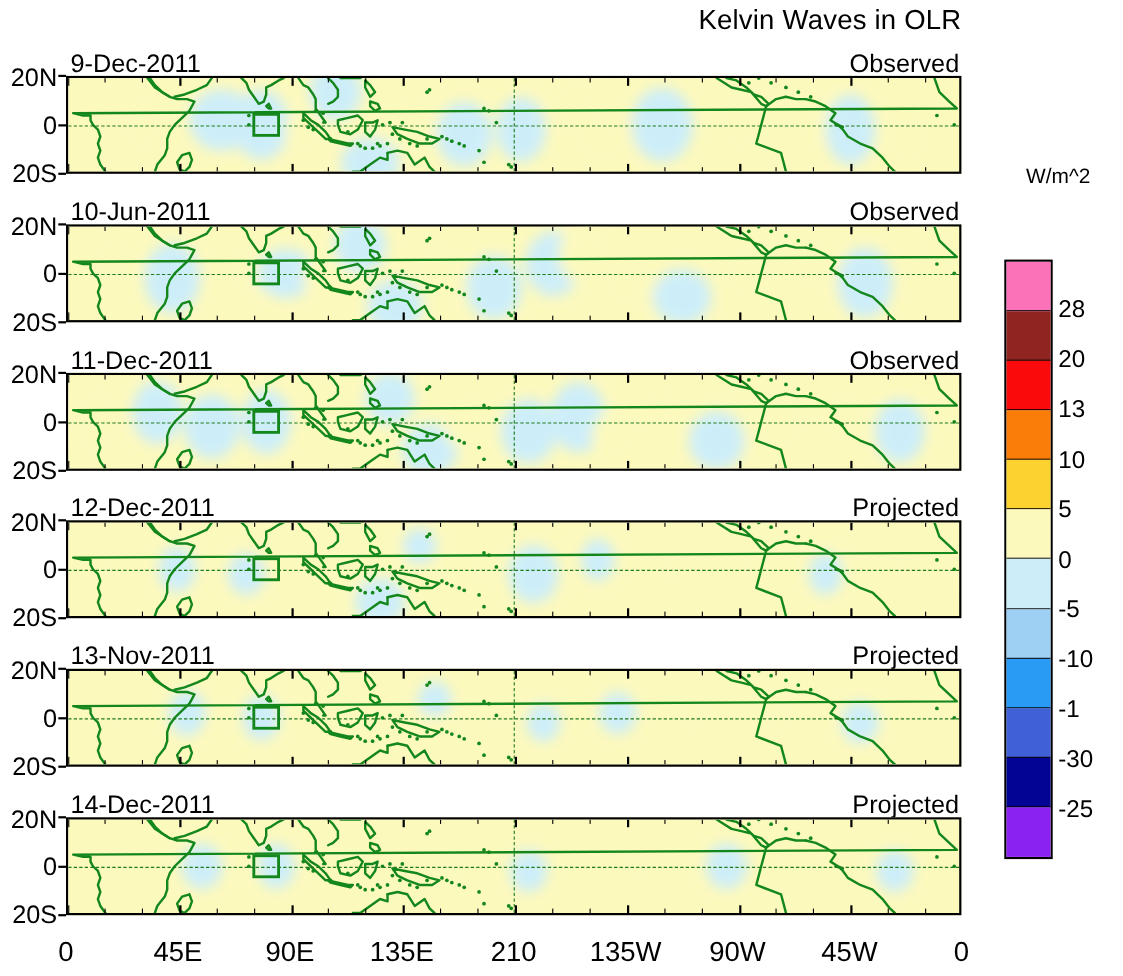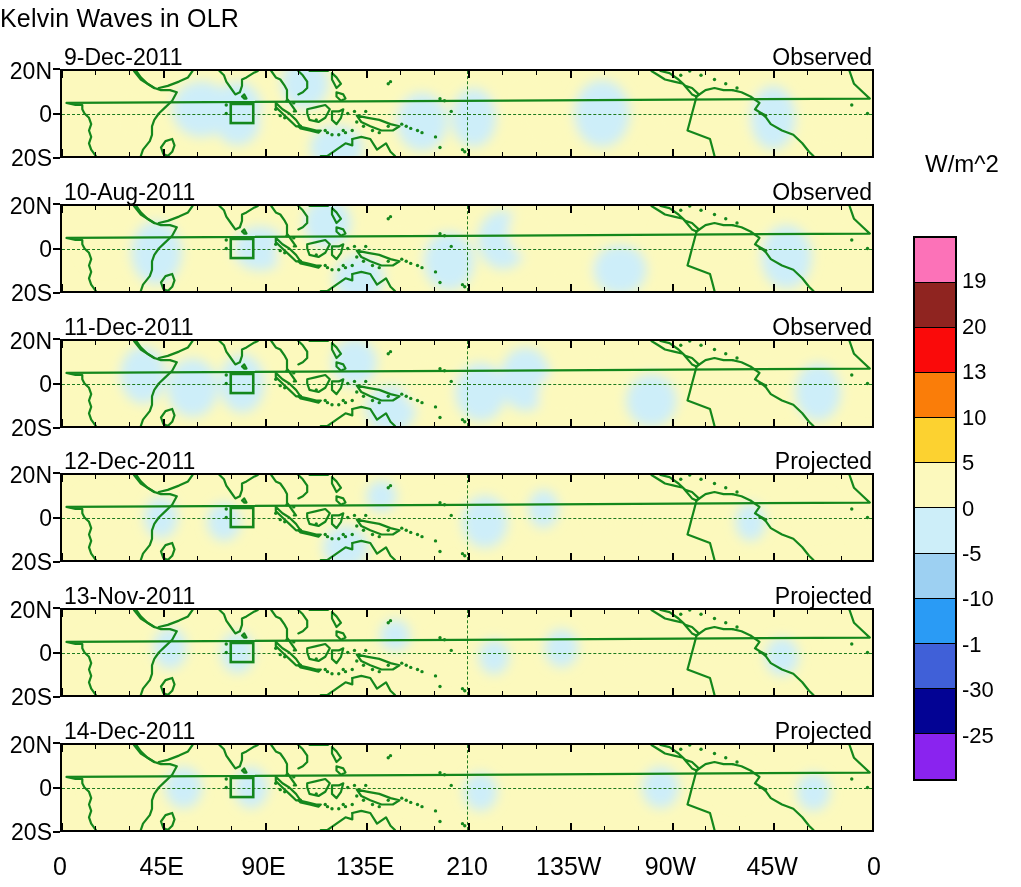--- a/index.html
+++ b/index.html
@@ -1,19 +1,19 @@
 <!DOCTYPE html>
 <html><head>
 <meta charset="utf-8">
 <style>
   html,body{margin:0;padding:0;background:#ffffff;}
   body{width:1021px;height:887px;position:relative;overflow:hidden;
        font-family:"Liberation Sans",sans-serif;color:#000;}
 
-  #plot-title{position:absolute;left:0;top:4px;width:874px;text-align:left;
+  #plot-title{position:absolute;left:0;top:4px;width:874px;text-align:right;
               font-size:25px;letter-spacing:.2px;}
 
   .panel-row{position:absolute;left:0;}
   .lat-labels{position:absolute;left:0;width:56px;height:100%;}
   .lat-labels span{position:absolute;right:4px;font-size:23px;line-height:1;
                    transform:translateY(-50%);white-space:nowrap;}
   .lat-n{top:2px;} .lat-eq{top:50%;} .lat-s{top:100%;}
 
   .map-box{position:absolute;left:60px;width:814px;height:100%;
            border:2px solid #000;box-sizing:border-box;overflow:hidden;background:#fbf7c9;}
@@ -30,21 +30,21 @@
   .ytick{position:absolute;left:-7px;width:7px;height:0;border-top:2px solid #000;}
   .xtick{position:absolute;height:7px;width:0;border-left:2px solid #000;}
   .xtick.top{top:0;} .xtick.bot{bottom:0;}
   .xtick.minor{height:4px;border-left-width:1.5px;}
 
   #xaxis-labels{position:absolute;left:60px;top:852px;width:814px;height:30px;}
   #xaxis-labels span{position:absolute;top:0;font-size:25px;transform:translateX(-50%);
                      white-space:nowrap;}
 
   #cb-title{position:absolute;left:903px;top:150px;width:118px;text-align:center;
-            font-size:24px;}
+            font-size:19px;}
   #colorbar{position:absolute;left:913px;top:236px;width:44px;height:545px;
             border:2px solid #000;box-sizing:border-box;}
   .cb-band{width:100%;box-sizing:border-box;border-bottom:1px solid #000;}
   .cb-band:last-child{border-bottom:none;}
   #cb-ticks{position:absolute;left:962px;top:236px;width:58px;height:545px;}
   #cb-ticks span{position:absolute;left:0;font-size:22px;transform:translateY(-50%);
                  white-space:nowrap;}
 </style>
 </head>
 <body>
@@ -261,21 +261,21 @@
       <div class="ytick" style="left: 53px; top: calc(50% - 1px);"></div>
       <div class="ytick" style="left: 53px; top: calc(100% - 1px);"></div>
     </div>
     <div class="panel-row" style="top: 204px; width: 880px; height: 89px;">
       <div class="lat-labels">
         <span class="lat-n">20N</span>
         <span class="lat-eq">0</span>
         <span class="lat-s">20S</span>
       </div>
       <div class="panel-head">
-        <div class="panel-date">10-Aug-2011</div>
+        <div class="panel-date">10-Jun-2011</div>
         <div class="panel-kind">Observed</div>
       </div>
       <div class="map-box">
         <svg width="810" height="85" viewBox="0 0 810 85" style="position: absolute; inset: 0px;">
           <defs>
             <filter id="blur1" x="-50%" y="-50%" width="200%" height="200%">
               <feGaussianBlur stdDeviation="6"></feGaussianBlur>
             </filter>
           </defs>
           <rect width="810" height="85" fill="#fcf9bd"></rect>
@@ -1188,21 +1188,21 @@
     <div class="cb-band" style="height: 8.33333%; background: rgb(252, 210, 48);"></div>
     <div class="cb-band" style="height: 8.33333%; background: rgb(252, 249, 189);"></div>
     <div class="cb-band" style="height: 8.33333%; background: rgb(205, 238, 249);"></div>
     <div class="cb-band" style="height: 8.33333%; background: rgb(157, 208, 242);"></div>
     <div class="cb-band" style="height: 8.33333%; background: rgb(42, 155, 245);"></div>
     <div class="cb-band" style="height: 8.33333%; background: rgb(64, 96, 216);"></div>
     <div class="cb-band" style="height: 8.33333%; background: rgb(3, 3, 148);"></div>
     <div class="cb-band" style="height: 8.33333%; background: rgb(138, 35, 239);"></div>
   </div>
 <div id="cb-ticks">
-    <span style="top: 45.4167px;">19</span>
+    <span style="top: 45.4167px;">28</span>
     <span style="top: 90.8333px;">20</span>
     <span style="top: 136.25px;">13</span>
     <span style="top: 181.667px;">10</span>
     <span style="top: 227.083px;">5</span>
     <span style="top: 272.5px;">0</span>
     <span style="top: 317.917px;">-5</span>
     <span style="top: 363.333px;">-10</span>
     <span style="top: 408.75px;">-1</span>
     <span style="top: 454.167px;">-30</span>
     <span style="top: 499.583px;">-25</span>

